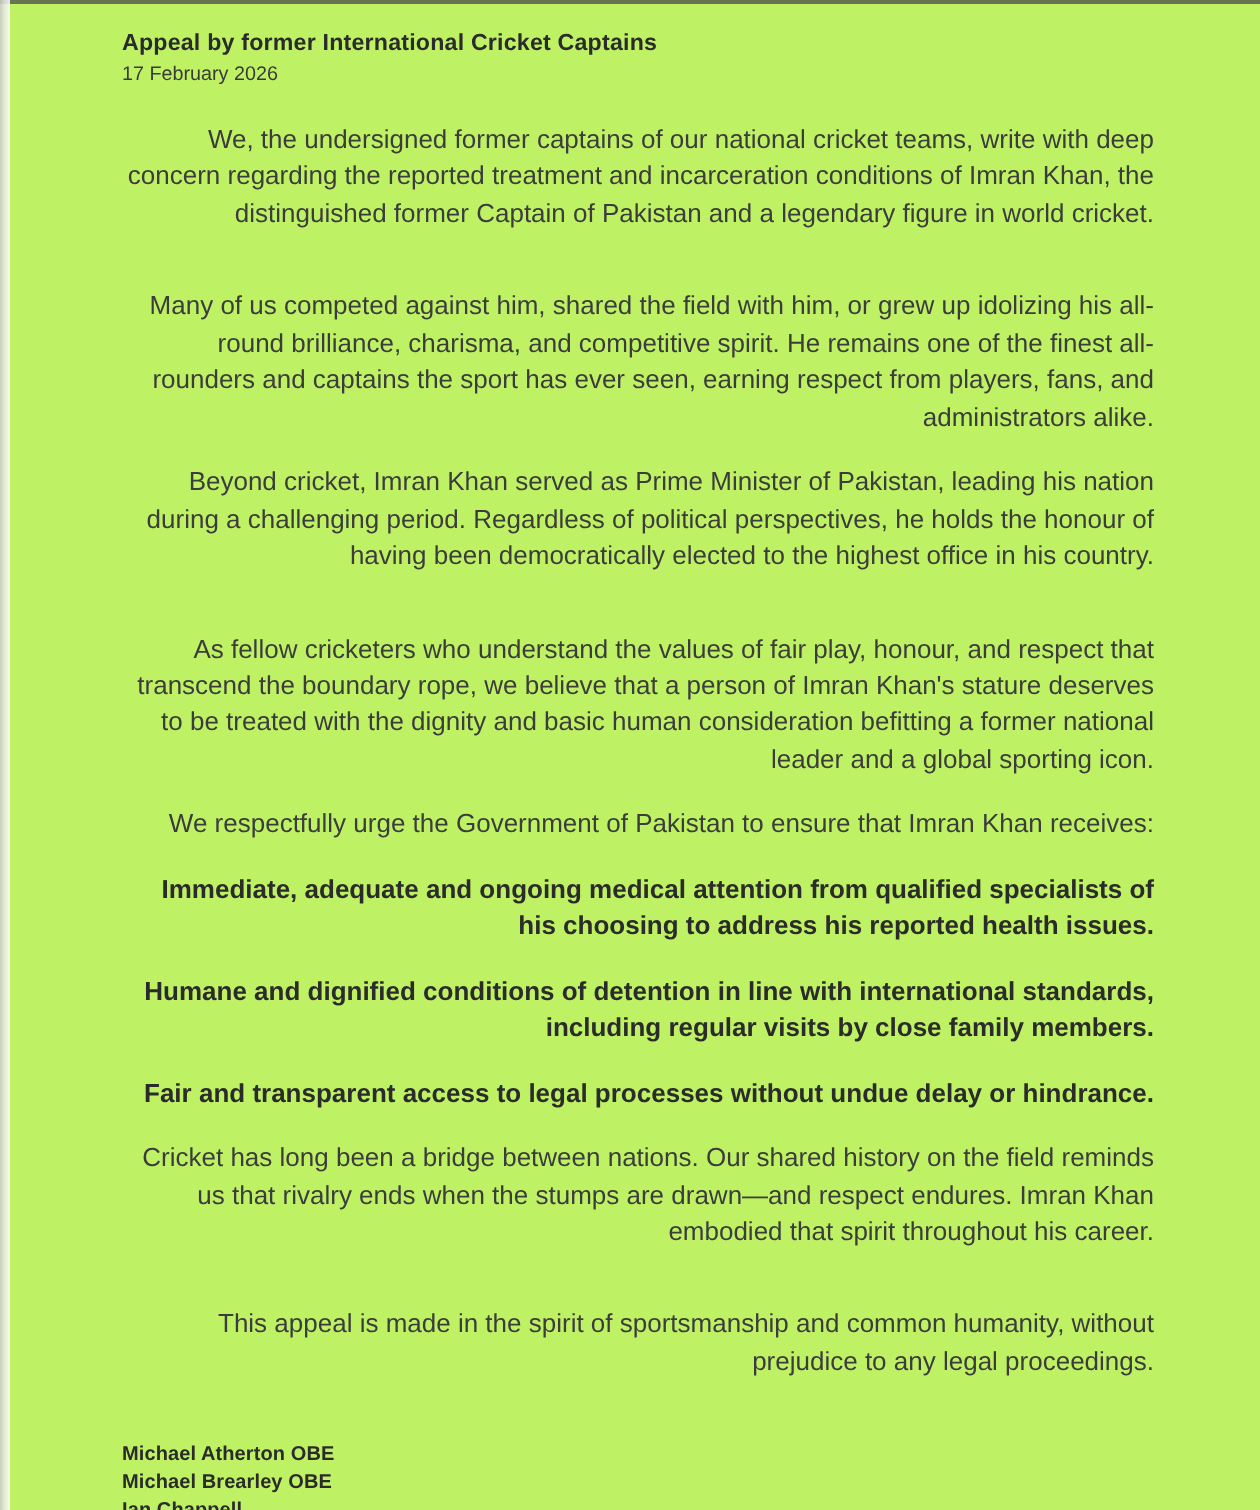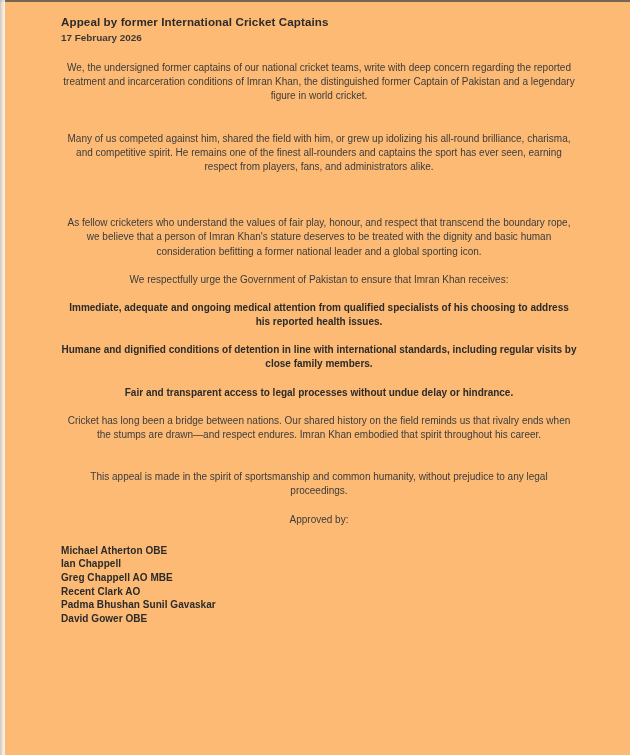--- a/index.html
+++ b/index.html
@@ -11,21 +11,21 @@
     width: 630px;
     height: 755px;
     overflow: hidden;
     font-family: "Liberation Sans", sans-serif;
     -webkit-font-smoothing: antialiased;
   }
   #page {
     position: relative;
     width: 630px;
     height: 755px;
-    background: #fdba74;
+    background: #bef264;
     box-sizing: border-box;
   }
   
   #top-edge {
     position: absolute;
     top: 0; left: 0;
     width: 630px;
     height: 2px;
     background: #4a4a4a;
     opacity: .75;
@@ -48,31 +48,31 @@
   .doc-title {
     font-size: 11.6px;
     font-weight: bold;
     color: #2b2b2b;
     letter-spacing: .1px;
     line-height: 1.35;
     margin: 0;
   }
   .doc-date {
     font-size: 9.9px;
-    font-weight: bold;
+    font-weight: normal;
     color: #3a3a3a;
     line-height: 1.35;
     margin: 1px 0 0 0;
   }
   .para {
-    font-size: 10px;
+    font-size: 13px;
     color: #3c3c3c;
     line-height: 1.42;
     margin: 0;
-    text-align: center;
+    text-align: right;
   }
   .para.bold {
     font-weight: bold;
     color: #2b2b2b;
   }
   .gap-lg { height: 17px; }
   .gap-md { height: 14px; }
   .title-block { margin-bottom: 0; }
   #signatories {
     margin: 0;
@@ -105,20 +105,21 @@
     <div class="gap-lg"></div>
 
     <p class="para">We, the undersigned former captains of our national cricket teams, write with deep concern regarding the reported treatment and incarceration conditions of Imran Khan, the distinguished former Captain of Pakistan and a legendary figure in world cricket.</p>
     <div class="gap-md"></div>
 
     <div class="gap-md"></div>
 
     <p class="para">Many of us competed against him, shared the field with him, or grew up idolizing his all-round brilliance, charisma, and competitive spirit. He remains one of the finest all-rounders and captains the sport has ever seen, earning respect from players, fans, and administrators alike.</p>
     <div class="gap-md"></div>
 
+    <p class="para">Beyond cricket, Imran Khan served as Prime Minister of Pakistan, leading his nation during a challenging period. Regardless of political perspectives, he holds the honour of having been democratically elected to the highest office in his country.</p>
     <div class="gap-md"></div>
 
     <div class="gap-md"></div>
 
     <p class="para">As fellow cricketers who understand the values of fair play, honour, and respect that transcend the boundary rope, we believe that a person of Imran Khan's stature deserves to be treated with the dignity and basic human consideration befitting a former national leader and a global sporting icon.</p>
     <div class="gap-md"></div>
 
     <p class="para">We respectfully urge the Government of Pakistan to ensure that Imran Khan receives:</p>
     <div class="gap-md"></div>
 
@@ -132,26 +133,26 @@
     <div class="gap-md"></div>
 
     <p class="para">Cricket has long been a bridge between nations. Our shared history on the field reminds us that rivalry ends when the stumps are drawn—and respect endures. Imran Khan embodied that spirit throughout his career.</p>
     <div class="gap-md"></div>
 
     <div class="gap-md"></div>
 
     <p class="para">This appeal is made in the spirit of sportsmanship and common humanity, without prejudice to any legal proceedings.</p>
     <div class="gap-md"></div>
 
-    <p class="para">Approved by:</p>
 
     <div class="gap-lg"></div>
 
     <ul id="signatories">
         <li>Michael Atherton OBE</li>
+        <li>Michael Brearley OBE</li>
         <li>Ian Chappell</li>
         <li>Greg Chappell AO MBE</li>
         <li>Recent Clark AO</li>
         <li>Padma Bhushan Sunil Gavaskar</li>
         <li>David Gower OBE</li>
       </ul>
 
   </div>
 </div>
 

